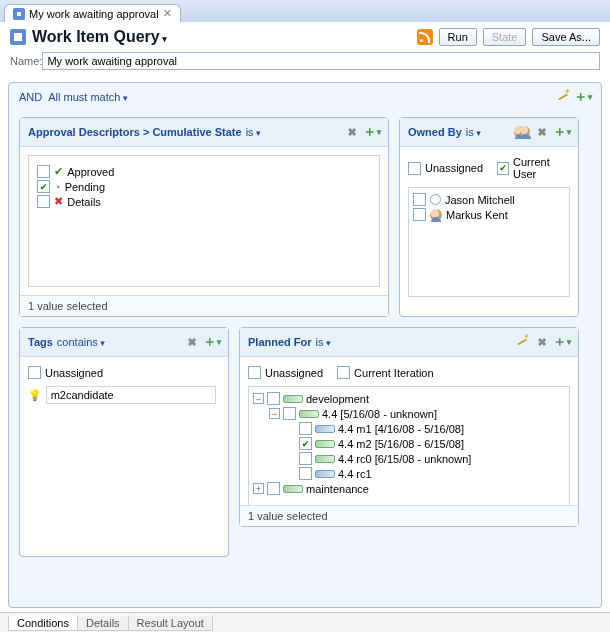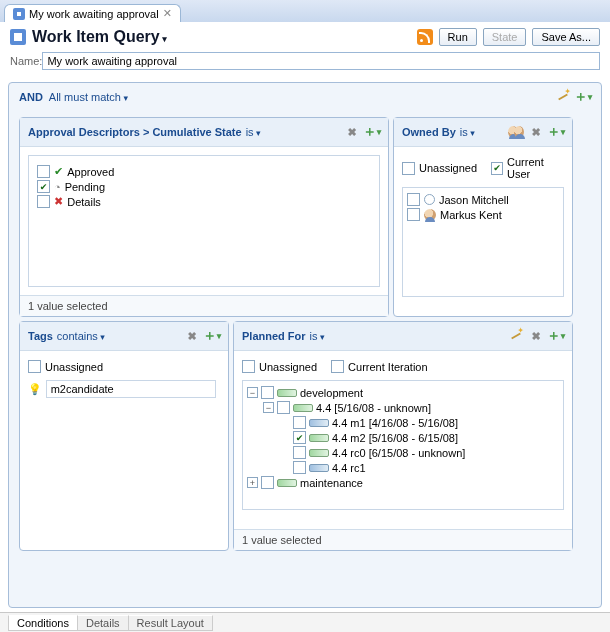--- a/index.html
+++ b/index.html
@@ -15,27 +15,27 @@
 .rss-icon { width: 16px; height: 16px; background: #f28c1a; border-radius: 3px; position: relative; }
 .rss-icon::before { content: ""; position: absolute; left: 3px; bottom: 3px; width: 3px; height: 3px; background: #fff; border-radius: 50%; }
 .rss-icon::after { content: ""; position: absolute; left: 2px; bottom: 2px; width: 9px; height: 9px; border: 2px solid #fff; border-left: none; border-bottom: none; border-radius: 0 9px 0 0; }
 .btn { border: 1px solid #8aa6c1; background: linear-gradient(#fff,#e8eef6); padding: 2px 8px; border-radius: 2px; cursor: pointer; }
 .btn.disabled { color: #aaa; }
 .name-row { display: flex; align-items: center; padding: 0 10px 8px; }
 .name-label { color: #666; }
 .name-input { flex: 1; border: 1px solid #9bb7d6; padding: 2px 4px; }
 .main-panel { margin: 4px 8px; border: 1px solid #a6bdd9; border-radius: 4px; background: #f0f5fb; padding: 0; flex: 1; display: flex; flex-direction: column; overflow: hidden; }
 .and-row { display: flex; align-items: center; padding: 6px 10px; }
-.and-label { color: #1a4b8f; font-weight: bold; }
+.and-label { color: #1a4b8f; font-weight: normal; }
 .link { color: #1a4b8f; cursor: pointer; }
 .drop::after { content: " ▾"; font-size: 9px; }
 .icon-btn { width: 16px; height: 16px; display: inline-flex; align-items: center; justify-content: center; cursor: pointer; margin-left: 4px; }
 .x-icon { color: #888; font-weight: bold; }
 .plus-icon { color: #4a9c4a; font-weight: bold; font-size: 14px; }
-.grid { display: flex; flex-wrap: wrap; gap: 4px; padding: 6px 10px 10px; align-items: flex-start; }
+.grid { display: flex; flex-wrap: wrap; gap: 10px; padding: 6px 10px 10px; align-items: flex-start; }
 .panel { border: 1px solid #a6bdd9; border-radius: 4px; background: #fff; display: flex; flex-direction: column; }
 .panel-hdr { display: flex; align-items: center; padding: 6px 8px; background: #e8f0f9; border-bottom: 1px solid #d0ddea; }
 .panel-title { color: #1a4b8f; font-weight: bold; }
 .panel-op { color: #1a4b8f; margin-left: 4px; text-align: center; }
 .panel-body { padding: 8px; flex: 1; overflow: auto; }
 .panel-footer { padding: 4px 8px; border-top: 1px solid #d0ddea; color: #444; background: #f6f9fc; }
 .chk-row { display: flex; align-items: center; gap: 4px; padding: 1px 0; }
 .chk { width: 13px; height: 13px; border: 1px solid #8aa6c1; background: #fff; display: inline-flex; align-items: center; justify-content: center; font-size: 9px; color: #1a6b1a; }
 .radio { width: 11px; height: 11px; border: 1px solid #8aa6c1; border-radius: 50%; }
 .status-approved { color: #2a8a2a; }
@@ -178,21 +178,21 @@
             <span class="chk"></span>
             <span>Unassigned</span>
           </label>
         <div style="display:flex;align-items:center;gap:4px">
           <span style="color:#e8b030">💡</span>
           <input class="tag-input" value="m2candidate" style="">
         </div>
       </div>
     </div>
 
-    <div class="panel" style="width:340px;height:230px">
+    <div class="panel" style="width:340px;height:200px">
       <div class="panel-hdr">
         <span class="panel-title">Planned For</span>
         <span class="panel-op link drop">is</span>
         <span class="spacer"></span>
         <span class="icon-btn">
             <span class="wand-icon"></span>
           </span>
         <span class="icon-btn x-icon">✖</span>
         <span class="icon-btn plus-icon drop">＋</span>
       </div>

